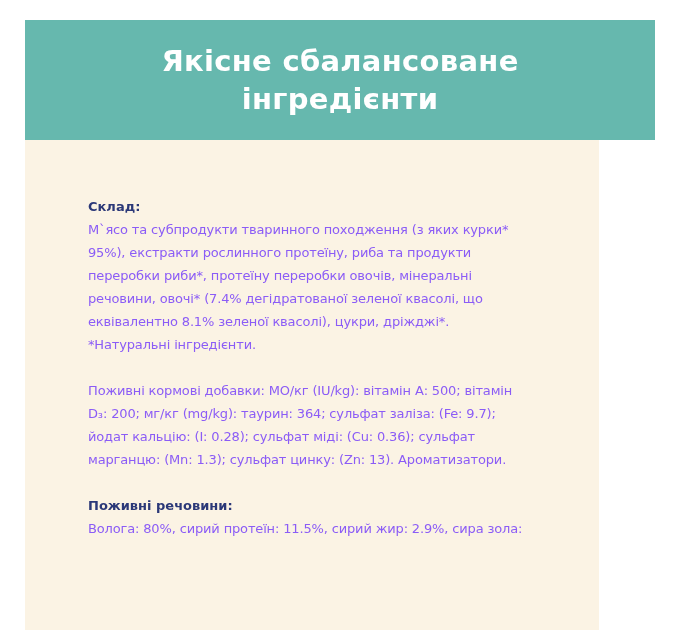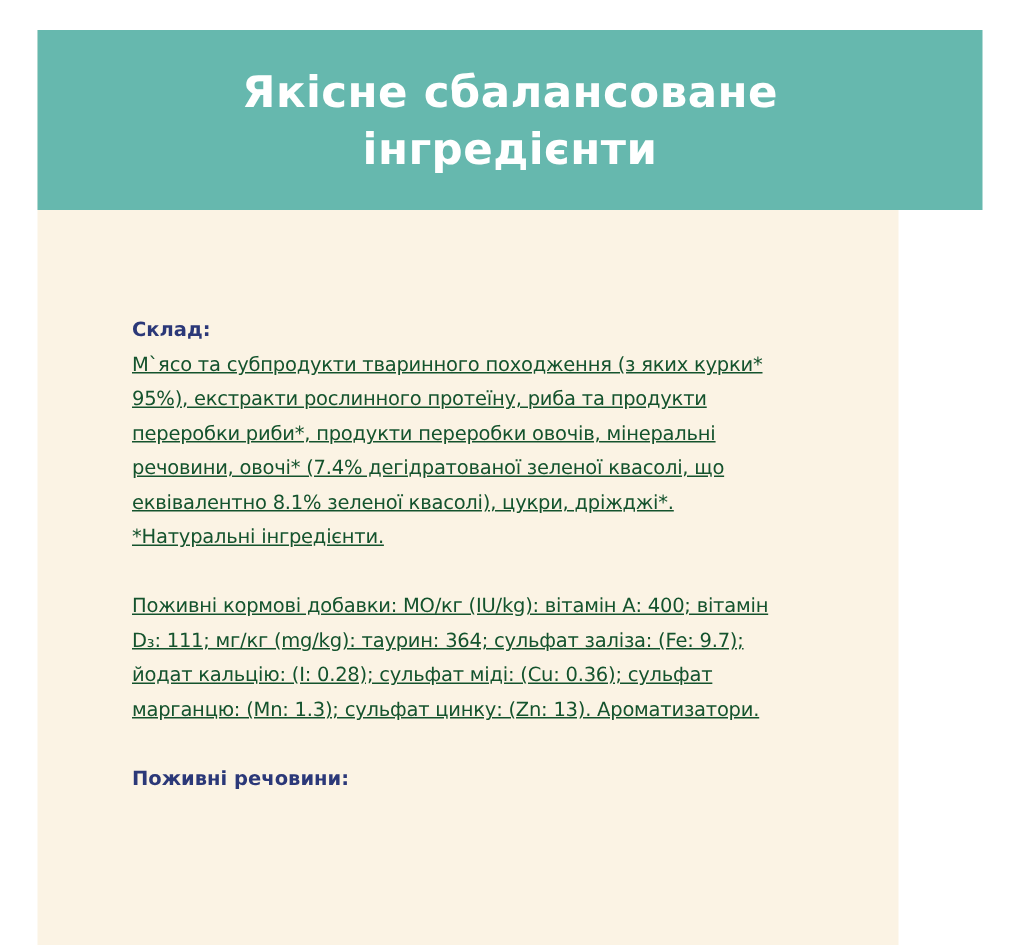--- a/index.html
+++ b/index.html
@@ -41,68 +41,68 @@
       font-weight: bold;
       font-size: 29px;
       line-height: 38px;
       letter-spacing: 0.3px;
       text-align: center;
       white-space: nowrap;
     }
     .content {
       position: absolute;
       left: 63px;
-      top: 189px;
+      top: 175px;
       width: 510px;
     }
     .section {
       margin-bottom: 23px;
     }
     .section-heading {
       color: #2b3878;
       font-weight: bold;
       font-size: 13px;
       line-height: 23px;
       height: 23px;
       white-space: nowrap;
     }
     .section-line {
-      color: #14532d;
+      color: #8b5cf6;
       font-size: 13px;
       line-height: 23px;
       height: 23px;
       white-space: nowrap;
       letter-spacing: -0.15px;
-      text-decoration: underline;
     }
   </style>
 </head>
 <body>
 
 <div class="panel">
   <div class="header">
     <div class="title-line">Якісне сбалансоване</div>
     <div class="title-line">інгредієнти</div>
   </div>
 
   <div class="content">
     <div class="section">
       <div class="section-heading">Склад:</div>
       <div class="section-line">М`ясо та субпродукти тваринного походження (з яких курки*</div>
       <div class="section-line">95%), екстракти рослинного протеїну, риба та продукти</div>
-      <div class="section-line">переробки риби*, продукти переробки овочів, мінеральні</div>
+      <div class="section-line">переробки риби*, протеїну переробки овочів, мінеральні</div>
       <div class="section-line">речовини, овочі* (7.4% дегідратованої зеленої квасолі, що</div>
       <div class="section-line">еквівалентно 8.1% зеленої квасолі), цукри, дріжджі*.</div>
       <div class="section-line">*Натуральні інгредієнти.</div>
     </div>
 
     <div class="section">
-      <div class="section-line">Поживні кормові добавки: МО/кг (IU/kg): вітамін А: 400; вітамін</div>
-      <div class="section-line">D₃: 111; мг/кг (mg/kg): таурин: 364; сульфат заліза: (Fe: 9.7);</div>
+      <div class="section-line">Поживні кормові добавки: МО/кг (IU/kg): вітамін А: 500; вітамін</div>
+      <div class="section-line">D₃: 200; мг/кг (mg/kg): таурин: 364; сульфат заліза: (Fe: 9.7);</div>
       <div class="section-line">йодат кальцію: (I: 0.28); сульфат міді: (Cu: 0.36); сульфат</div>
       <div class="section-line">марганцю: (Mn: 1.3); сульфат цинку: (Zn: 13). Ароматизатори.</div>
     </div>
 
     <div class="section">
       <div class="section-heading">Поживні речовини:</div>
+      <div class="section-line">Волога: 80%, сирий протеїн: 11.5%, сирий жир: 2.9%, сира зола:</div>
     </div>
   </div>
 </div>
 
 </body></html>

